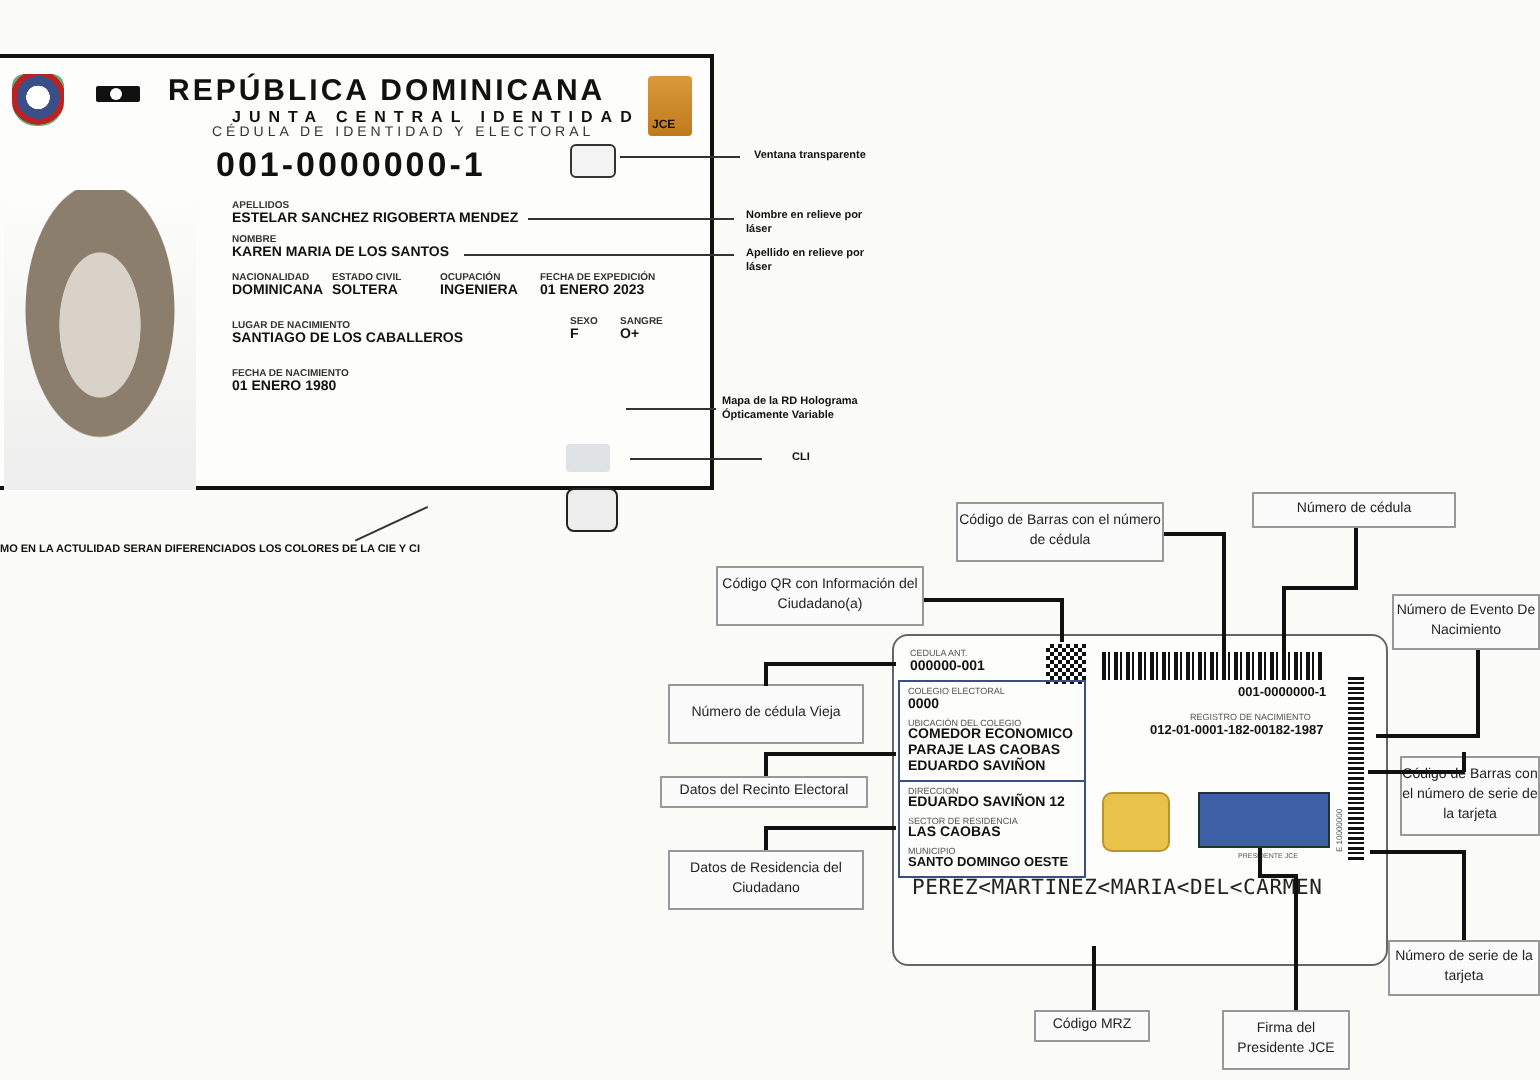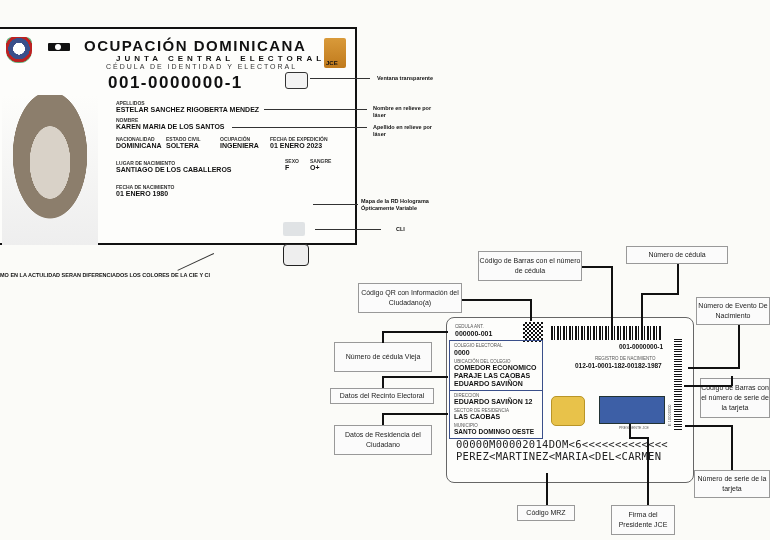--- a/index.html
+++ b/index.html
@@ -41,22 +41,22 @@
   .chip { background: #e8c24a; border-radius: 5px; border: 1px solid #b99527; }
   .sigbox { background: #3d5fa6; border: 1px solid #233; }
   .bluebox { border: 1.5px solid #3a4f8a; }
 </style>
 </head>
 <body>
 
 <div class="abs front-card">
   <div class="abs coat"></div>
   <div class="abs flagicon"></div>
-  <div class="abs rep">OCUPACIÓN DOMINICANA</div>
-  <div class="abs jce-title">JUNTA CENTRAL ELECTORAL</div>
+  <div class="abs rep">REPÚBLICA DOMINICANA</div>
+  <div class="abs jce-title">JUNTA CENTRAL IDENTIDAD</div>
   <div class="abs ced-title">CÉDULA DE IDENTIDAD Y ELECTORAL</div>
   <div class="abs cardnum">001-0000000-1</div>
   <div class="abs jce-logo">
       <span>JCE</span>
     </div>
   <div class="abs ventana"></div>
   <div class="abs photo"></div>
 
   <div class="abs lbl" style="left:118px;top:71px">APELLIDOS</div>
   <div class="abs val" style="left:118px;top:77px">ESTELAR SANCHEZ RIGOBERTA MENDEZ</div>
@@ -126,21 +126,20 @@
     <div class="abs small" style="left:4px;top:32px">MUNICIPIO</div>
     <div class="abs bold" style="left:4px;top:37px;font-size:6.5px">SANTO DOMINGO OESTE</div>
   </div>
 
   <div class="abs chip" style="left:104px;top:78px;width:34px;height:30px"></div>
   <div class="abs sigbox" style="left:152px;top:78px;width:66px;height:28px"></div>
   <div class="abs small" style="left:172px;top:108px;font-size:3.5px">PRESIDENTE JCE</div>
   <div class="abs small" style="left:220px;top:82px;font-size:4px;transform:rotate(-90deg);transform-origin:left top;top:108px">E 10000000</div>
 
   <div class="abs mrz" style="left:9px;top:120px">
-    <div>00000M00002014DOM&lt;6&lt;&lt;&lt;&lt;&lt;&lt;&lt;&lt;&lt;&lt;&lt;&lt;&lt;</div>
     <div>PEREZ&lt;MARTINEZ&lt;MARIA&lt;DEL&lt;CARMEN</div>
   </div>
 </div>
 
 <div class="box" style="left:478px;top:251px;width:104px;height:30px">Código de Barras con el número de cédula</div>
 <div class="box" style="left:358px;top:283px;width:104px;height:30px">Código QR con Información del Ciudadano(a)</div>
 <div class="box" style="left:626px;top:246px;width:102px;height:18px">Número de cédula</div>
 <div class="box" style="left:696px;top:297px;width:74px;height:28px">Número de Evento De Nacimiento</div>
 <div class="box" style="left:334px;top:342px;width:98px;height:30px">Número de cédula Vieja</div>
 <div class="box" style="left:330px;top:388px;width:104px;height:16px">Datos del Recinto Electoral</div>

